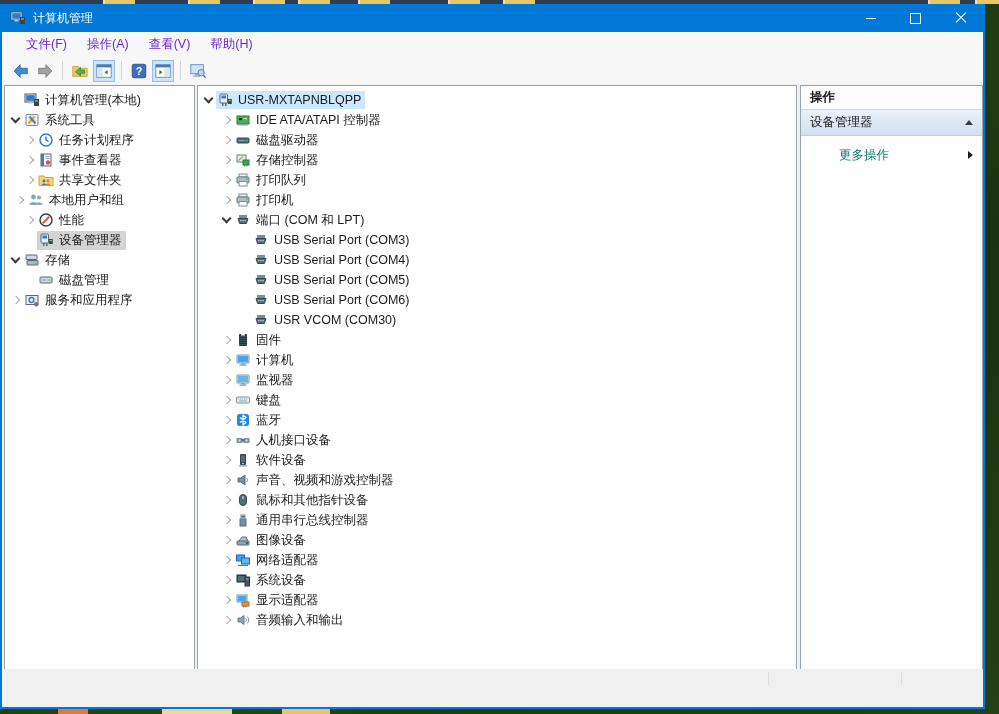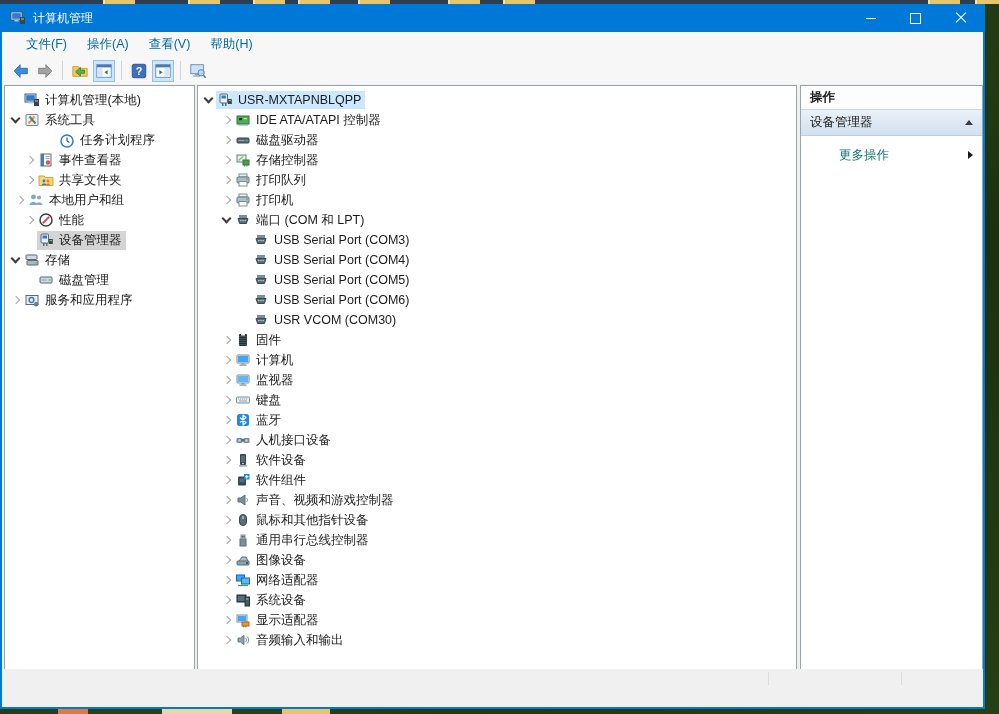--- a/index.html
+++ b/index.html
@@ -37,21 +37,21 @@
   .tb-title{font-size:12px;}
   .tb-controls{margin-left:auto;display:flex;height:100%;}
   .tb-btn{width:45px;display:flex;align-items:center;justify-content:center;}
   .g-min{width:10px;height:1px;background:#fff;}
   .g-max{width:9px;height:9px;border:1px solid #fff;}
   .g-close{position:relative;width:12px;height:12px;}
   .g-close::before,.g-close::after{content:"";position:absolute;left:-1px;top:5px;width:14px;height:1.2px;background:#fff;}
   .g-close::before{transform:rotate(45deg);}
   .g-close::after{transform:rotate(-45deg);}
 
-  .menubar{height:25px;background:#f7f7f7;display:flex;align-items:center;padding-left:14px;color:#0369a1;}
+  .menubar{height:25px;background:#f7f7f7;display:flex;align-items:center;padding-left:14px;color:#6d28d9;}
   .menu-item{padding:0 10px;font-size:12.5px;}
 
   .toolbar{height:27px;background:#f7f7f7;display:flex;align-items:center;padding-left:8px;border-bottom:1px solid #dcdcdc;gap:2px;}
   .tb-ico{width:22px;height:22px;display:flex;align-items:center;justify-content:center;box-sizing:border-box;}
   .tb-ico svg{width:18px;height:18px;display:block;}
   .tb-ico.boxed{background:#cfe5f7;border:1px solid #93c1e3;}
   .tb-sep{width:1px;height:19px;background:#d4d4d4;margin:0 4px;display:inline-block;}
 
   .content{position:absolute;top:80px;left:0;right:0;bottom:19px;background:#f0f0f0;}
   .pane{position:absolute;top:1px;bottom:1px;background:#fff;border:1px solid #9aa4ae;box-sizing:border-box;}
@@ -230,21 +230,21 @@
               <span class="ticon">
                 <svg viewBox="0 0 16 16">
                   <rect x="2" y="2.5" width="12" height="11" rx="1" fill="#e8eef5" stroke="#7a8794"></rect>
                   <path d="M4.5 11.5 L10.5 4.5" stroke="#e0a32e" stroke-width="2"></path>
                   <path d="M5.5 4.5 L11.5 11.5" stroke="#6b7682" stroke-width="2"></path>
                 </svg>
               </span>
               <span class="tlabel">系统工具</span>
             </span>
           </div>
-          <div class="trow" style="padding-left: 18px; flex-direction: column;">
+          <div class="trow" style="padding-left: 18px;">
             <span class="exp exp-closed"></span>
             <span class="selwrap">
               <span class="ticon">
                 <svg viewBox="0 0 16 16">
                   <circle cx="8" cy="8" r="6" fill="#ffffff" stroke="#2f7bd4" stroke-width="1.5"></circle>
                   <path d="M8 4.5 V8 L10.5 9.5" stroke="#2f5f9e" stroke-width="1.3" fill="none"></path>
                 </svg>
               </span>
               <span class="tlabel">任务计划程序</span>
             </span>
@@ -634,34 +634,20 @@
             <span class="selwrap">
               <span class="ticon">
                 <svg viewBox="0 0 16 16">
                   <rect x="5" y="2" width="6" height="11" rx="1" fill="#37474f"></rect>
                   <rect x="6" y="3.5" width="4" height="6.5" fill="#546e7a"></rect>
                   <circle cx="8" cy="11.5" r="0.8" fill="#eceff1"></circle>
                   <rect x="4" y="13.2" width="8" height="1.4" fill="#90a4ae"></rect>
                 </svg>
               </span>
               <span class="tlabel">软件设备</span>
-            </span>
-          </div>
-          <div class="trow" style="padding-left: 22px;">
-            <span class="exp exp-closed"></span>
-            <span class="selwrap">
-              <span class="ticon">
-                <svg viewBox="0 0 16 16">
-                  <rect x="3" y="4.5" width="8" height="9" rx="1" fill="#37474f"></rect>
-                  <rect x="4.5" y="6.5" width="5" height="4" fill="#546e7a"></rect>
-                  <rect x="9" y="2" width="5.5" height="5.5" fill="#1e88e5"></rect>
-                  <path d="M11.75 3 v3.5 M10 4.75 h3.5" stroke="#ffffff" stroke-width="1"></path>
-                </svg>
-              </span>
-              <span class="tlabel">软件组件</span>
             </span>
           </div>
           <div class="trow" style="padding-left: 22px;">
             <span class="exp exp-closed"></span>
             <span class="selwrap">
               <span class="ticon">
                 <svg viewBox="0 0 16 16">
                   <path d="M3 6 h2.8 L10 3 v10 L5.8 10 H3 z" fill="#78909c" stroke="#546e7a"></path>
                   <path d="M11.5 6 c1.5 1.5 1.5 2.5 0 4" stroke="#90a4ae" fill="none"></path>
                 </svg>

